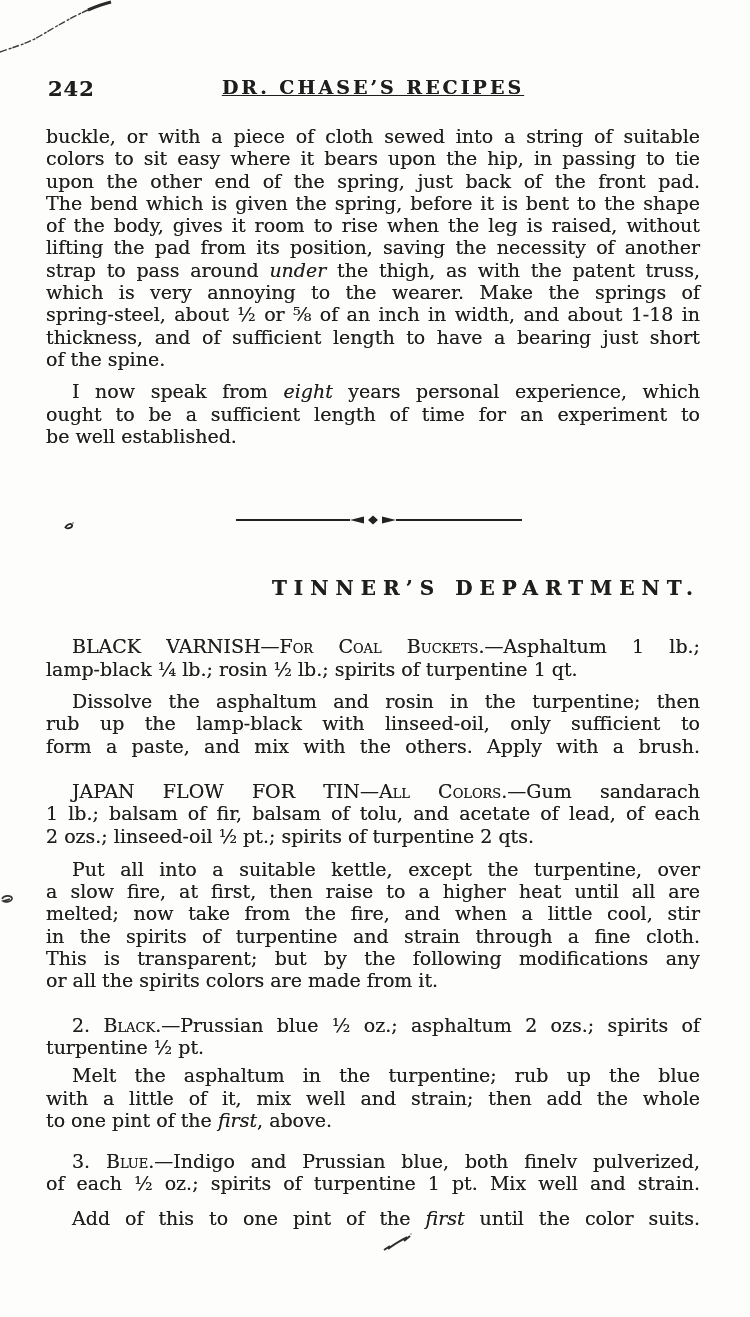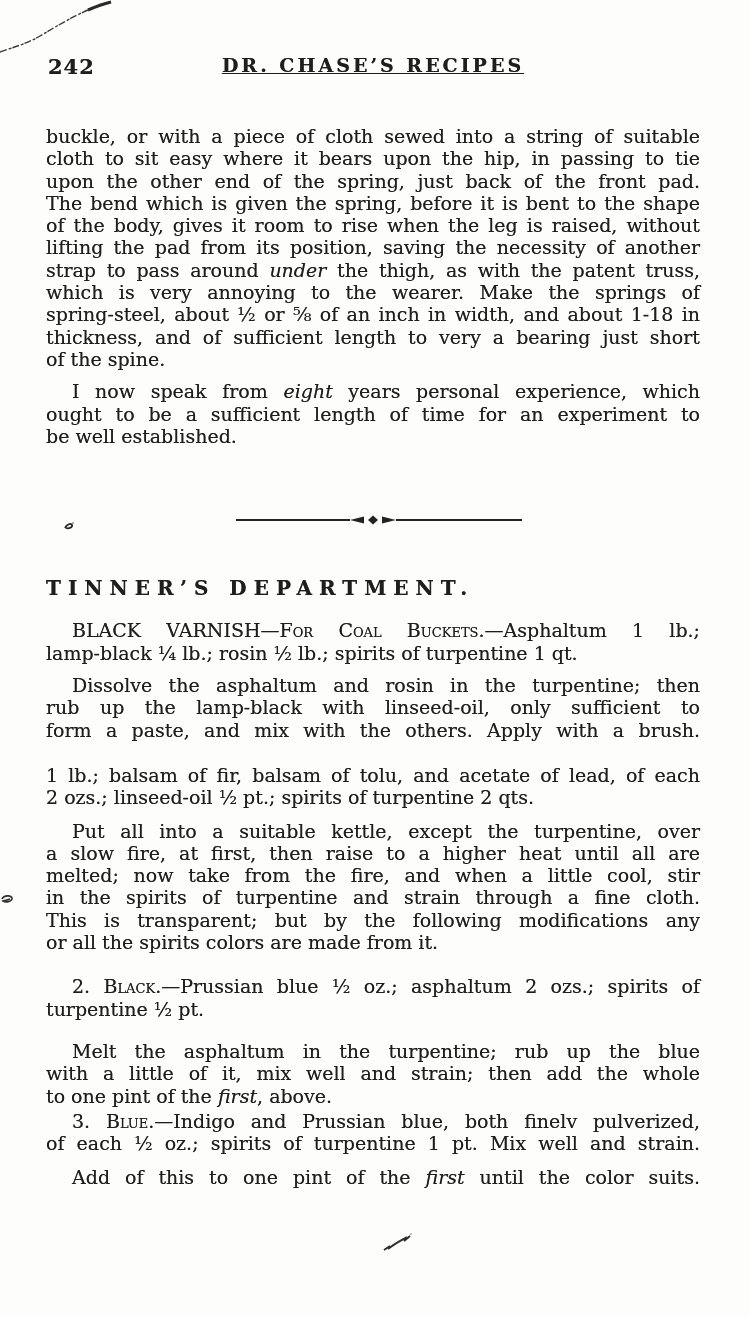--- a/index.html
+++ b/index.html
@@ -9,60 +9,60 @@
     width: 750px;
     height: 1317px;
     background: #fdfdfb;
     font-family: "DejaVu Serif", "Liberation Serif", serif;
     color: #1e1e1e;
     overflow: hidden;
     text-shadow: 0 0 0.5px rgba(25,25,25,0.65);
   }
   .header {
     position: absolute;
-    top: 54px; left: 46px; right: 50px;
+    top: 76px; left: 46px; right: 50px;
     height: 26px;
   }
   .pagenum {
     position: absolute; left: 2px; top: 0;
     font-size: 21px; font-weight: bold; letter-spacing: 1px;
   }
   .runtitle {
     display: block; text-align: center;
     font-size: 19px; font-weight: bold; letter-spacing: 3px; text-decoration: underline;
   }
   .column {
     position: absolute;
     top: 113px; left: 46px; width: 654px;
     font-size: 19px; line-height: 22.3px;
   }
   .line { text-align: justify; text-align-last: justify; }
   .line.endline { text-align-last: left; }
   .line.indent { text-indent: 26px; }
   .sc { font-variant: small-caps; }
   .heading {
-    text-align: left;
+    text-align: right;
     font-size: 20px; font-weight: bold;
     letter-spacing: 7px; line-height: 26px;
     white-space: nowrap;
   }
   .divider { text-align: center; margin-left: 12px; }
   .divider svg { display: inline-block; vertical-align: middle; }
   
   .b0 { margin-top: 12px; }
   .b1 { margin-top: 10px; }
   .b2 { margin-top: 60px; }
   .b3 { margin-top: 46px; }
-  .b4 { margin-top: 18px; }
+  .b4 { margin-top: 34px; }
   .b5 { margin-top: 10px; }
   .b6 { margin-top: 23px; }
   .b7 { margin-top: 11px; }
   .b8 { margin-top: 22px; }
-  .b9 { margin-top: 20px; }
-  .b10 { margin-top: 3px; }
+  .b9 { margin-top: 6px; }
+  .b10 { margin-top: 19px; }
   .b11 { margin-top: 12px; }
   .artifact { position: absolute; pointer-events: none; }
   .art-top-left { top: 0; left: 0; }
   .art-mid-left { top: 520px; left: 62px; }
   .art-margin-left { top: 892px; left: 0; }
   .art-bottom { top: 1232px; left: 380px; }
 </style>
 </head>
 <body>
 
@@ -88,29 +88,29 @@
   </svg>
 
   <div class="header">
     <span class="pagenum">242</span>
     <span class="runtitle">DR. CHASE’S RECIPES</span>
   </div>
 
   <div class="column" id="column">
       <div class="block b0 paragraph">
         <div class="line">buckle, or with a piece of cloth sewed into a string of suitable</div>
-        <div class="line">cloth to sit easy where it bears upon the hip, in passing to tie</div>
+        <div class="line">colors to sit easy where it bears upon the hip, in passing to tie</div>
         <div class="line">upon the other end of the spring, just back of the front pad.</div>
         <div class="line">The bend which is given the spring, before it is bent to the shape</div>
         <div class="line">of the body, gives it room to rise when the leg is raised, without</div>
         <div class="line">lifting the pad from its position, saving the necessity of another</div>
         <div class="line">strap to pass around <i>under</i> the thigh, as with the patent truss,</div>
         <div class="line">which is very annoying to the wearer.  Make the springs of</div>
         <div class="line">spring-steel, about ½ or ⅝ of an inch in width, and about 1-18 in</div>
-        <div class="line">thickness, and of sufficient length to very a bearing just short</div>
+        <div class="line">thickness, and of sufficient length to have a bearing just short</div>
         <div class="line endline">of the spine.</div>
       </div>
       <div class="block b1 paragraph">
         <div class="line indent">I now speak from <i>eight</i> years personal experience, which</div>
         <div class="line">ought to be a sufficient length of time for an experiment to</div>
         <div class="line endline">be well established.</div>
       </div>
       <div class="block b2 divider"><svg width="290" height="12" viewBox="0 0 290 12">
           <line x1="2" y1="6" x2="116" y2="6" stroke="#222" stroke-width="2"></line>
           <polygon points="116,6 130,2.5 130,9.5" fill="#222"></polygon>
@@ -122,20 +122,21 @@
       <div class="block b4 paragraph">
         <div class="line indent">BLACK VARNISH—<span class="sc">For Coal Buckets.</span>—Asphaltum 1 lb.;</div>
         <div class="line endline">lamp-black ¼ lb.; rosin ½ lb.; spirits of turpentine 1 qt.</div>
       </div>
       <div class="block b5 paragraph">
         <div class="line indent">Dissolve the asphaltum and rosin in the turpentine; then</div>
         <div class="line">rub up the lamp-black with linseed-oil, only sufficient to</div>
         <div class="line">form a paste, and mix with the others.  Apply with a brush.</div>
       </div>
       <div class="block b6 paragraph">
+        <div class="line indent">JAPAN FLOW FOR TIN—<span class="sc">All Colors.</span>—Gum sandarach</div>
         <div class="line">1 lb.; balsam of fir, balsam of tolu, and acetate of lead, of each</div>
         <div class="line endline">2 ozs.; linseed-oil ½ pt.; spirits of turpentine 2 qts.</div>
       </div>
       <div class="block b7 paragraph">
         <div class="line indent">Put all into a suitable kettle, except the turpentine, over</div>
         <div class="line">a slow fire, at first, then raise to a higher heat until all are</div>
         <div class="line">melted; now take from the fire, and when a little cool, stir</div>
         <div class="line">in the spirits of turpentine and strain through a fine cloth.</div>
         <div class="line">This is transparent; but by the following modifications any</div>
         <div class="line endline">or all the spirits colors are made from it.</div>

